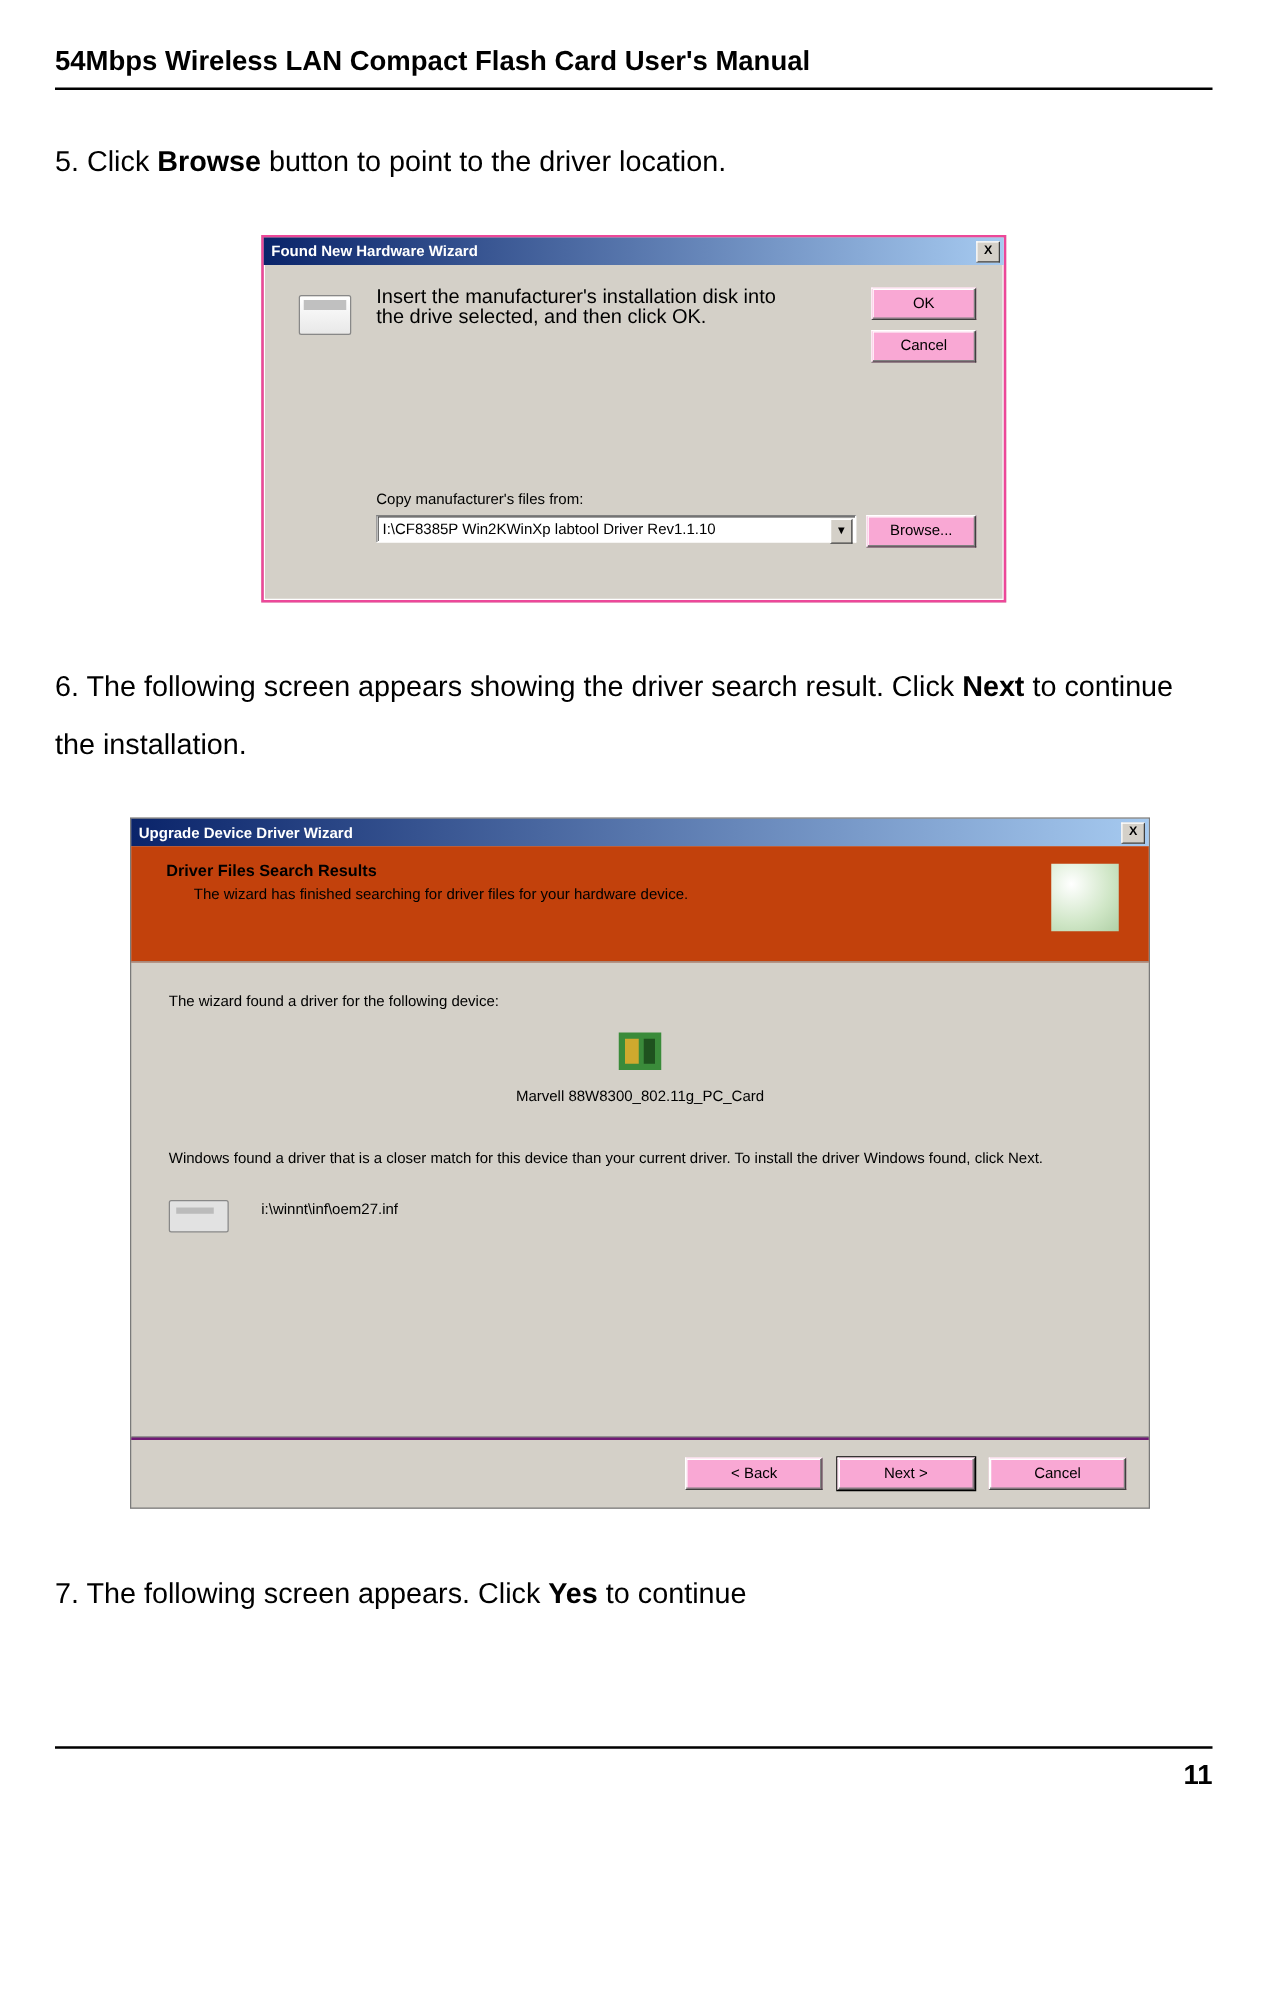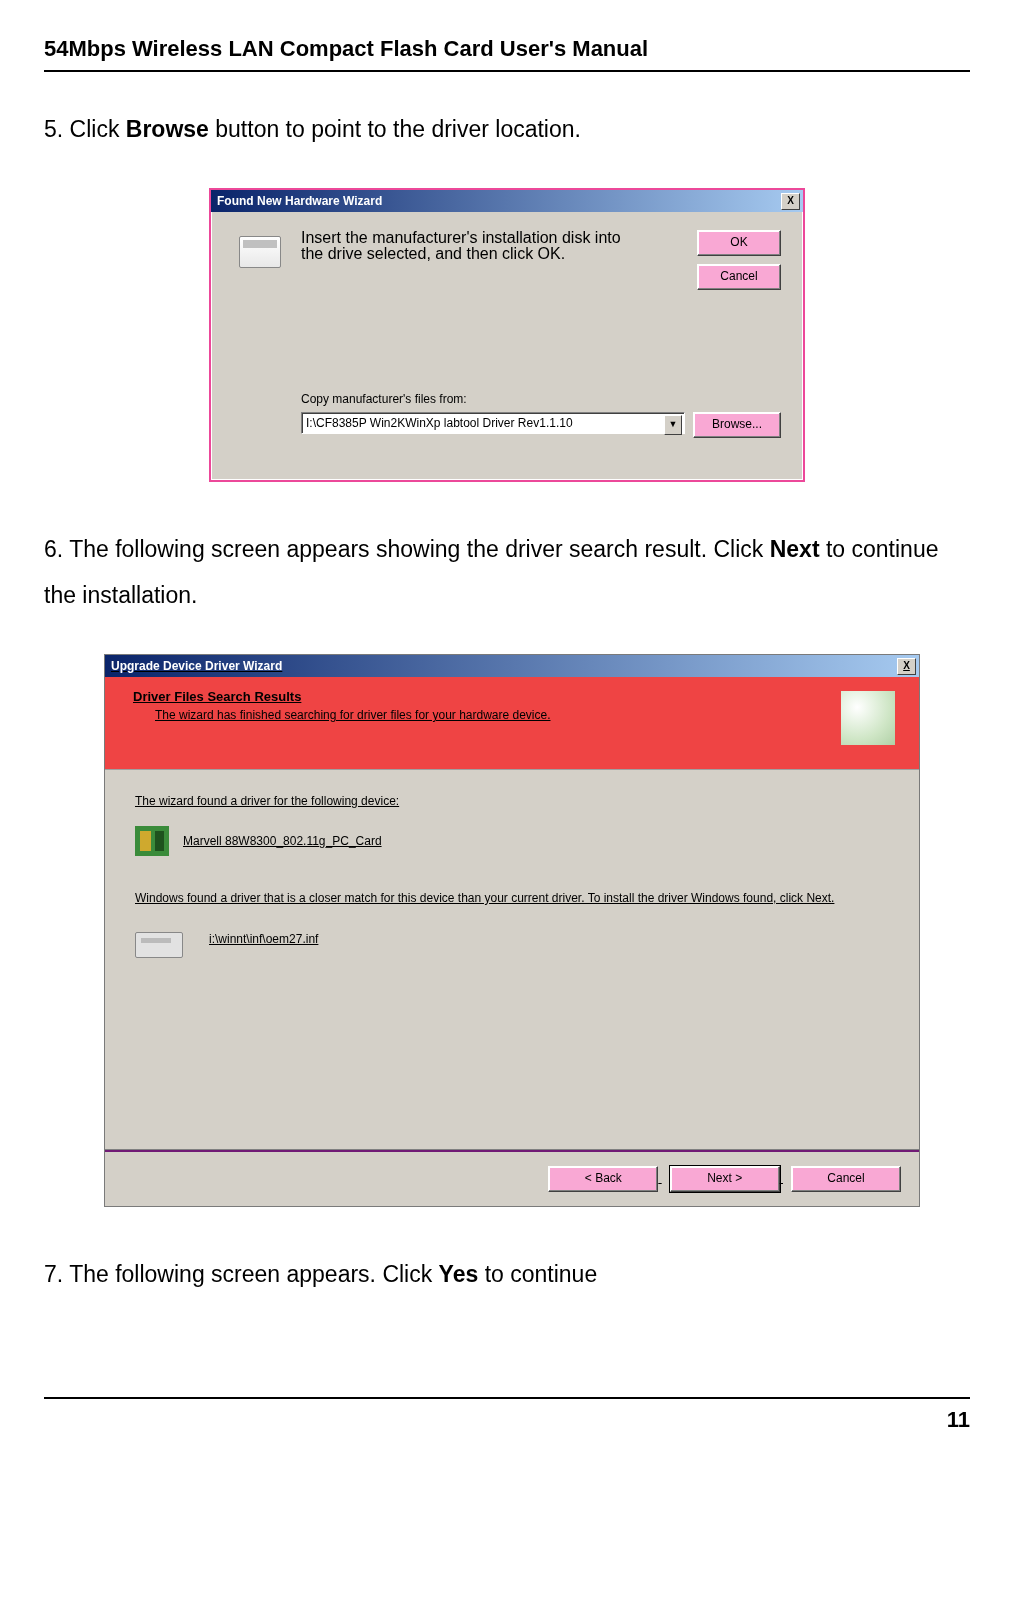--- a/index.html
+++ b/index.html
@@ -104,30 +104,30 @@
   }
   .dlg1-path .dd {
     position:absolute; right:2px; top:2px; width:16px; height:18px;
     background:#d4d0c8;
     border:1px solid #fff; border-right-color:#404040; border-bottom-color:#404040;
     font-size:9px; text-align:center; line-height:16px;
   }
   .dlg1-browse { position:absolute; right: 22px; top: 200px; width: 86px; }
 
   
-  .dlg2-wrap { margin: 0 0 44px 60px; text-decoration: underline; }
+  .dlg2-wrap { margin: 0 0 44px 60px; }
   .dlg2 {
     width: 814px;
     border: 1px solid #7a7a7a;
     font-family: Tahoma, Arial, sans-serif;
     font-size: 12px;
     background:#d4d0c8;
   }
   .dlg2-head {
-    background:#ef4444;
+    background:#c2410c;
     padding: 12px 20px 14px 28px;
     border-bottom: 1px solid #a0a0a0;
     position: relative;
     height: 66px;
     box-sizing: content-box;
   }
   .dlg2-head-title {
     font-weight: bold; font-size: 13px;
   }
   .dlg2-head-sub { font-size:12px; margin-left: 22px; margin-top: 4px; width: 560px; }
@@ -137,21 +137,21 @@
     background: radial-gradient(circle at 30% 30%, #fff, #cfe6c6 60%, #b0d0a6);
     border:0;
   }
   .dlg2-body {
     padding: 24px 30px 28px 30px;
     min-height: 380px;
     box-sizing: border-box;
     position: relative;
   }
   .dlg2-line1 { font-size:12px; margin-left: 0; }
-  .dev-row { margin-top: 18px; display:flex; align-items:center; gap: 14px;}
+  .dev-row { margin-top: 18px; display:flex; align-items:center; gap: 14px; flex-direction: column;}
   .dev-icon {
     width: 34px; height: 30px;
     background:#3a8b3a;
     position:relative;
   }
   .dev-icon::before{ content:""; position:absolute; inset:5px 18px 5px 5px; background:#cfa92e;}
   .dev-icon::after{ content:""; position:absolute; inset:5px 5px 5px 20px; background:#1e521e;}
   .desc-block { margin-top: 34px; font-size:12px; width: 700px; line-height: 16px;}
   .inf-row { margin-top: 26px; display:flex; align-items:flex-start; gap: 26px;}
   .drive-icon {

